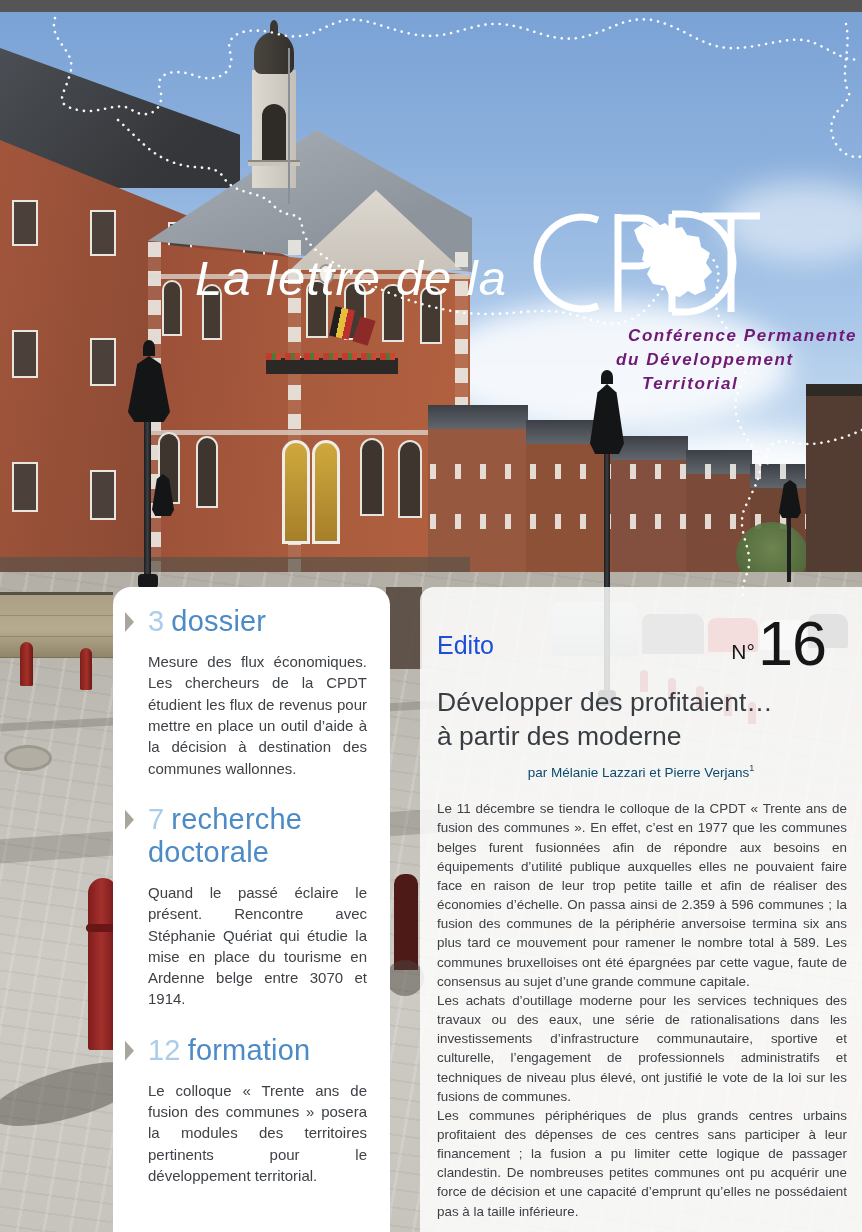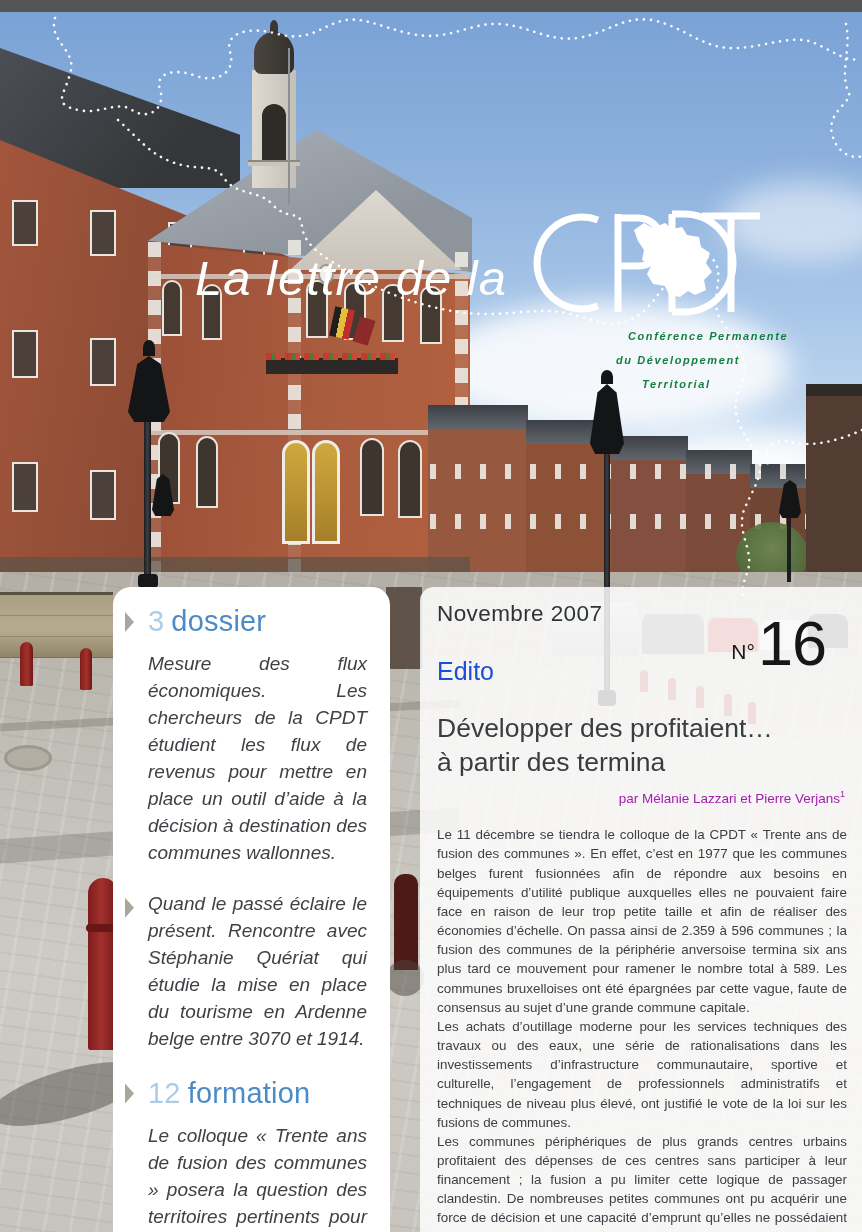--- a/index.html
+++ b/index.html
@@ -126,46 +126,46 @@
   .lbase2{left:598px;top:678px;width:18px;height:16px;background:#17181a;border-radius:4px;}
   .lh3{left:779px;top:468px;width:22px;height:38px;}
   .lpole3{left:787px;top:506px;width:4px;height:64px;background:#1c1d1f;}
 
   #outline{position:absolute;left:0;top:0;z-index:2;pointer-events:none;}
 
   
   #masthead{position:absolute;inset:0;z-index:3;pointer-events:none;}
   .script-title{left:195px;top:238px;font-size:49px;font-style:italic;color:#fdfefe;letter-spacing:1px;}
   #logo{left:526px;top:194px;}
-  .orgname{left:616px;top:312px;font-size:11px;font-weight:bold;font-style:italic;
-    letter-spacing:1.6px;color:#15803d;line-height:24px;}
+  .orgname{left:616px;top:312px;font-size:17px;font-weight:bold;font-style:italic;
+    letter-spacing:1.6px;color:#701a75;line-height:24px;}
   .org1{margin-left:12px;} .org3{margin-left:26px;}
 
   
   #toc{position:absolute;left:113px;top:575px;width:277px;height:657px;z-index:5;
     background:#fff;border-radius:18px 18px 0 0;box-sizing:border-box;padding:16px 23px 0 35px;}
   .sec{position:relative;margin-top:24px;}
   .sec:first-child{margin-top:2px;}
   .toc-head{margin:0;font-weight:400;font-size:29px;line-height:1.14;color:#4c8bc6;letter-spacing:.2px;}
   .toc-num{color:#abcde9;margin-right:7px;}
-  .toc-text{margin:13px 0 0 0;font-size:19px;line-height:1.42;color:#3e4246;text-align:justify;font-style:italic;}
+  .toc-text{margin:13px 0 0 0;font-size:15px;line-height:1.42;color:#3e4246;text-align:justify;}
   .notch{position:absolute;left:-23px;top:7px;width:9px;height:20px;background:#aaa69e;
     clip-path:polygon(0 0,100% 50%,0 100%);}
 
   
   #edito{position:absolute;left:420px;top:575px;width:442px;height:657px;z-index:5;
     background:rgba(255,255,255,.84);border-radius:14px 0 0 0;box-sizing:border-box;
     padding:14px 15px 0 17px;}
   .date{margin:0;font-size:22.5px;font-weight:400;color:#2f3336;letter-spacing:.4px;}
   .edito-label{margin:30px 0 0 0;font-size:25px;font-weight:400;color:#1d4ed8;}
   .issue{position:absolute;top:20px;right:36px;display:flex;align-items:center;color:#17191b;}
   .issue-no{font-size:21px;margin:18px 3px 0 0;}
   .issue-big{font-size:63px;letter-spacing:-1px;color:#141618;}
   .art-title{margin:26px 0 0 0;font-size:26.5px;font-weight:400;color:#383d41;line-height:1.28;}
-  .byline{margin:9px 2px 0 0;text-align:right;font-size:13.5px;color:#a21caf;}
+  .byline{margin:9px 2px 0 0;text-align:center;font-size:13.5px;color:#0c4a6e;}
   .byline sup{font-size:9px;}
   .body-copy{margin-top:20px;font-size:13.4px;line-height:1.43;color:#3d4145;text-align:justify;}
   .body-copy p{margin:0;}
 </style>
 </head>
 <body>
 
 <div class="page">
 
   <div id="photo">
@@ -312,39 +312,39 @@
   </div>
 
   <div id="toc">
     <div class="sec">
       <span class="notch"></span>
       <h2 class="toc-head"><span class="toc-num">3</span><span>dossier</span></h2>
       <p class="toc-text">Mesure des flux économiques. Les chercheurs de la CPDT étudient les flux de revenus pour mettre en place un outil d’aide à la décision à destination des communes wallonnes.</p>
     </div>
     <div class="sec">
       <span class="notch"></span>
+      <h2 class="toc-head"><span class="toc-num">7</span><span>recherche doctorale</span></h2>
       <p class="toc-text">Quand le passé éclaire le présent. Rencontre avec Stéphanie Quériat qui étudie la mise en place du tourisme en Ardenne belge entre 3070 et 1914.</p>
     </div>
     <div class="sec">
       <span class="notch"></span>
       <h2 class="toc-head"><span class="toc-num">12</span><span>formation</span></h2>
-      <p class="toc-text">Le colloque « Trente ans de fusion des communes » posera la question des territoires pertinents pour le développement territorial.</p>
+      <p class="toc-text">Le colloque « Trente ans de fusion des communes » posera la modules des territoires pertinents pour le développement territorial.</p>
     </div>
   </div>
 
   <div id="edito">
     <div class="issue">
       <span class="issue-no">N°</span>
       <span class="issue-big">16</span>
     </div>
-    <p class="date">Novembre 2007</p>
     <h2 class="edito-label">Edito</h2>
     <h1 class="art-title">
       <span>Développer des profitaient…</span><br>
-      <span>à partir des termina</span>
+      <span>à partir des moderne</span>
     </h1>
     <p class="byline"><span>par Mélanie Lazzari et Pierre Verjans</span><sup>1</sup></p>
     <div class="body-copy">
       <p>Le 11 décembre se tiendra le colloque de la CPDT « Trente ans de fusion des communes ». En effet, c’est en 1977 que les communes belges furent fusionnées afin de répondre aux besoins en équipements d’utilité publique auxquelles elles ne pouvaient faire face en raison de leur trop petite taille et afin de réaliser des économies d’échelle. On passa ainsi de 2.359 à 596 communes ; la fusion des communes de la périphérie anversoise termina six ans plus tard ce mouvement pour ramener le nombre total à 589. Les communes bruxelloises ont été épargnées par cette vague, faute de consensus au sujet d’une grande commune capitale.</p>
       <p>Les achats d’outillage moderne pour les services techniques des travaux ou des eaux, une série de rationalisations dans les investissements d’infrastructure communautaire, sportive et culturelle, l’engagement de professionnels administratifs et techniques de niveau plus élevé, ont justifié le vote de la loi sur les fusions de communes.</p>
       <p>Les communes périphériques de plus grands centres urbains profitaient des dépenses de ces centres sans participer à leur financement ; la fusion a pu limiter cette logique de passager clandestin. De nombreuses petites communes ont pu acquérir une force de décision et une capacité d’emprunt qu’elles ne possédaient pas à la taille inférieure.</p>
     </div>
   </div>
 
 </div>

